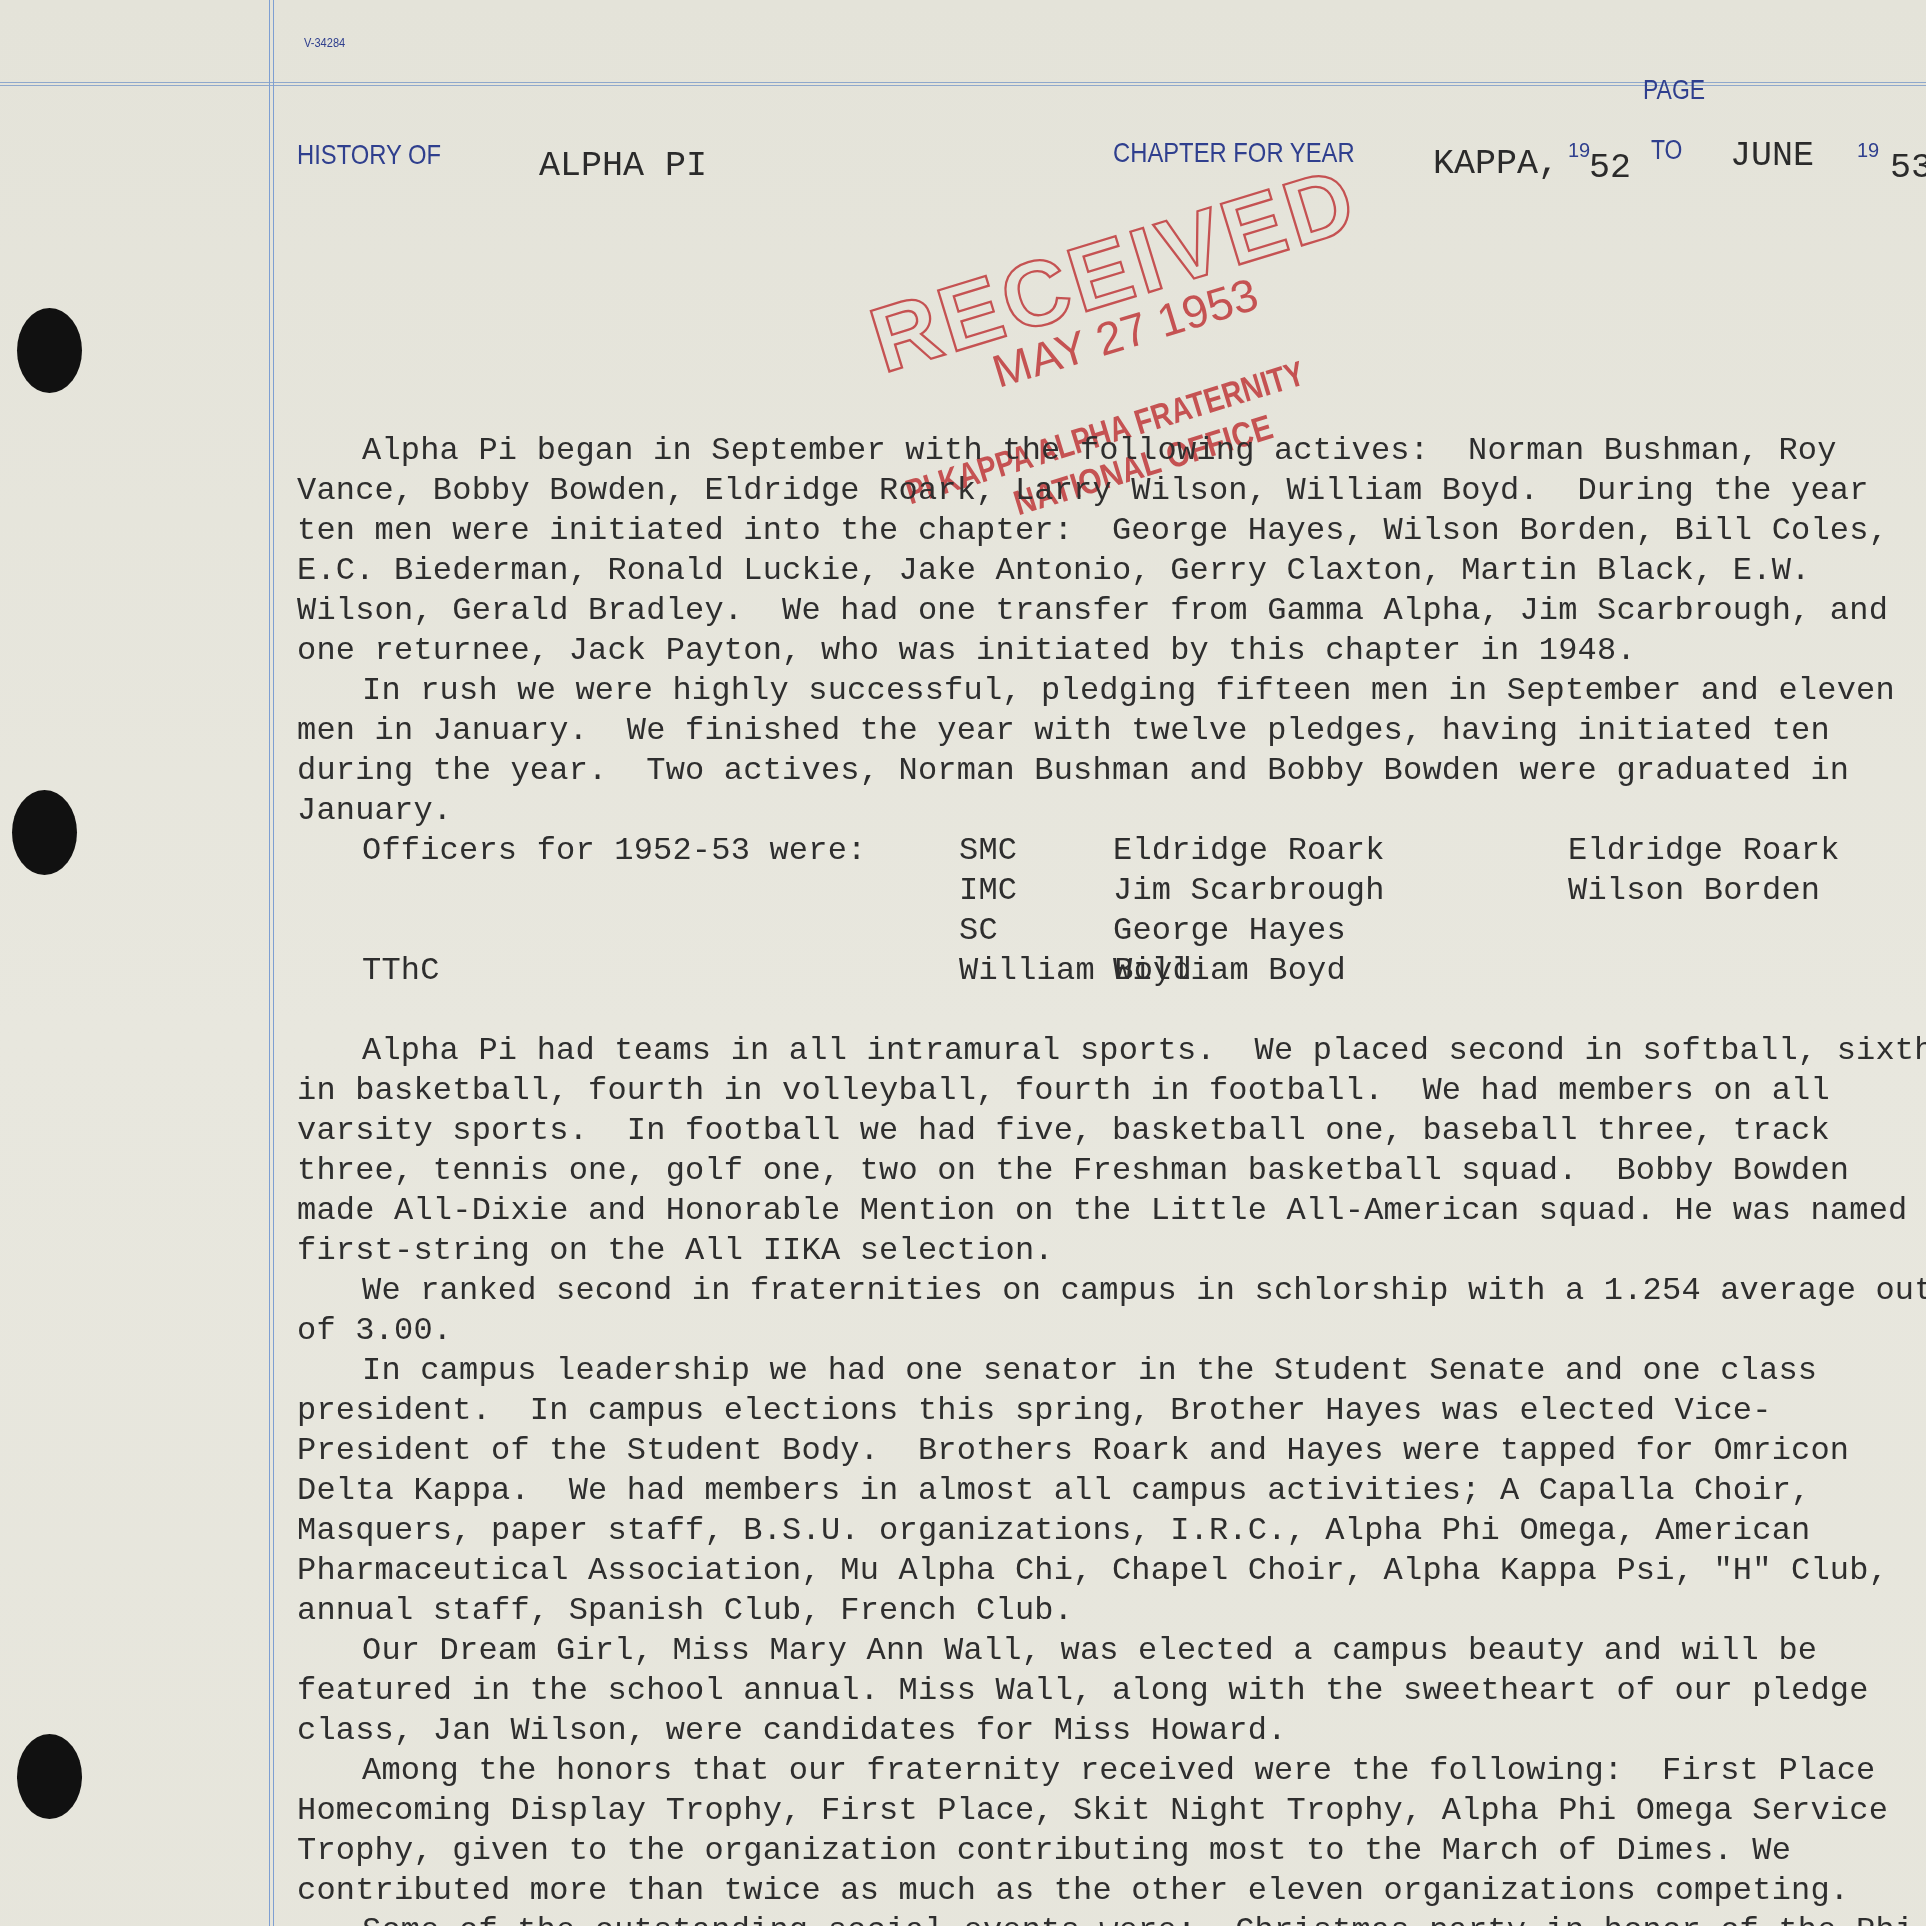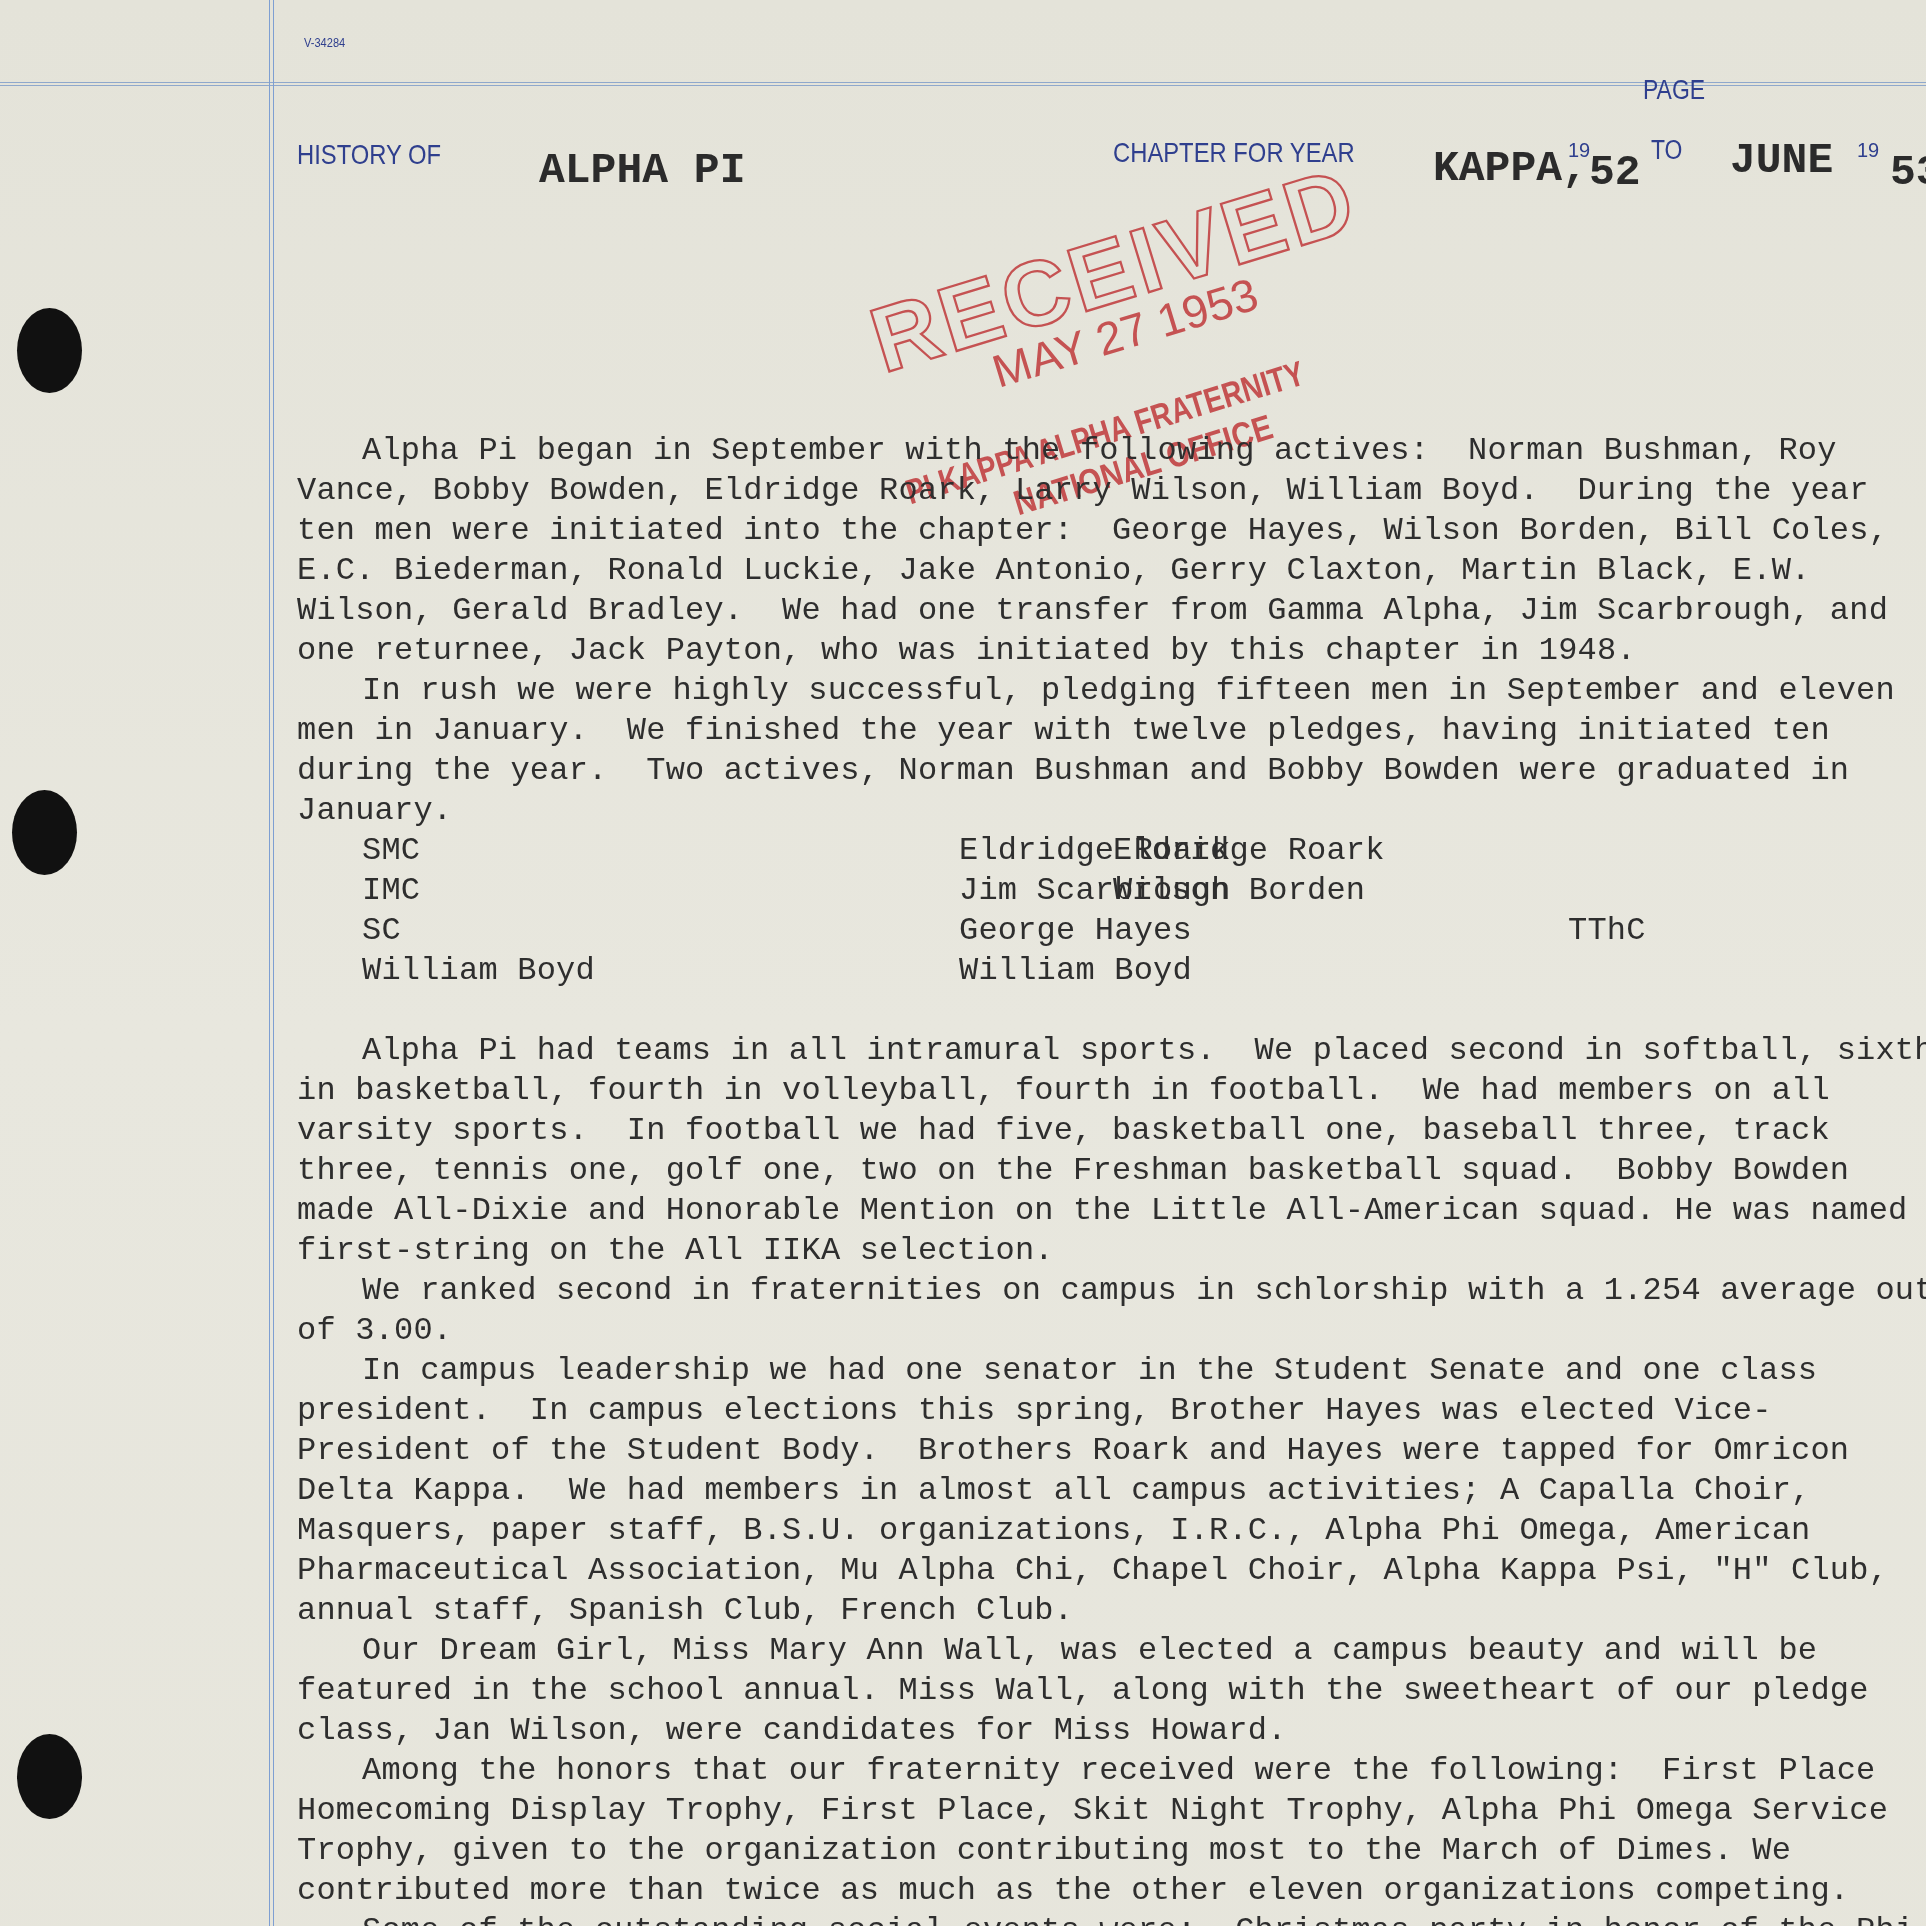--- a/index.html
+++ b/index.html
@@ -26,21 +26,21 @@
     }
     .form-label {
       position: absolute; color: #2f3f8e;
       font-family: "Liberation Sans", "DejaVu Sans", sans-serif;
       transform: scaleX(0.85); transform-origin: left top;
     }
     .typed {
       position: absolute; color: #2b2b2b;
       font-family: "Liberation Mono", "DejaVu Sans Mono", monospace;
     }
-    .header-typed { font-size: 43px; font-weight: bold; }
+    .header-typed { font-size: 35px; font-weight: normal; }
     .sup { position: absolute; color: #2f3f8e; font-family: "Liberation Sans", sans-serif; font-size: 20px; }
     .body-text {
       position: absolute; left: 297px; top: 431px; width: 1637px;
       font-size: 32px; line-height: 40px; color: #2e2e2e;
       letter-spacing: 0.2px;
     }
     .para { margin: 0; text-indent: 65px; white-space: pre-wrap; }
     .officers {
       display: grid;
       grid-template-columns: 597px 154px 455px 347px;
@@ -88,20 +88,21 @@
   <div class="stamp stamp-received" style="left:859px; top:293px; transform:rotate(-17deg);">RECEIVED</div>
   <div class="stamp" style="left:986px; top:347px; font-size:46px; transform:rotate(-17deg);">MAY 27 1953</div>
   <div class="stamp" style="left:901px; top:474px; font-size:35px; font-weight:bold; transform:rotate(-17deg) scaleX(0.8);">PI KAPPA ALPHA FRATERNITY</div>
   <div class="stamp" style="left:1009px; top:485px; font-size:35px; font-weight:bold; transform:rotate(-17deg) scaleX(0.85);">NATIONAL OFFICE</div>
 
   <div class="body-text">
     <p class="para">Alpha Pi began in September with the following actives:  Norman Bushman, Roy Vance, Bobby Bowden, Eldridge Roark, Larry Wilson, William Boyd.  During the year ten men were initiated into the chapter:  George Hayes, Wilson Borden, Bill Coles, E.C. Biederman, Ronald Luckie, Jake Antonio, Gerry Claxton, Martin Black, E.W. Wilson, Gerald Bradley.  We had one transfer from Gamma Alpha, Jim Scarbrough, and one returnee, Jack Payton, who was initiated by this chapter in 1948.</p>
     <p class="para">In rush we were highly successful, pledging fifteen men in September and eleven men in January.  We finished the year with twelve pledges, having initiated ten during the year.  Two actives, Norman Bushman and Bobby Bowden were graduated in January.</p>
 
     <div class="officers">
+      <div class="cell">Officers for 1952-53 were:</div>
       <div class="cell title">SMC</div>
       <div class="cell">Eldridge Roark</div>
       <div class="cell">Eldridge Roark</div>
 
       <div class="cell"></div>
       <div class="cell title">IMC</div>
       <div class="cell">Jim Scarbrough</div>
       <div class="cell">Wilson Borden</div>
 
       <div class="cell"></div>

